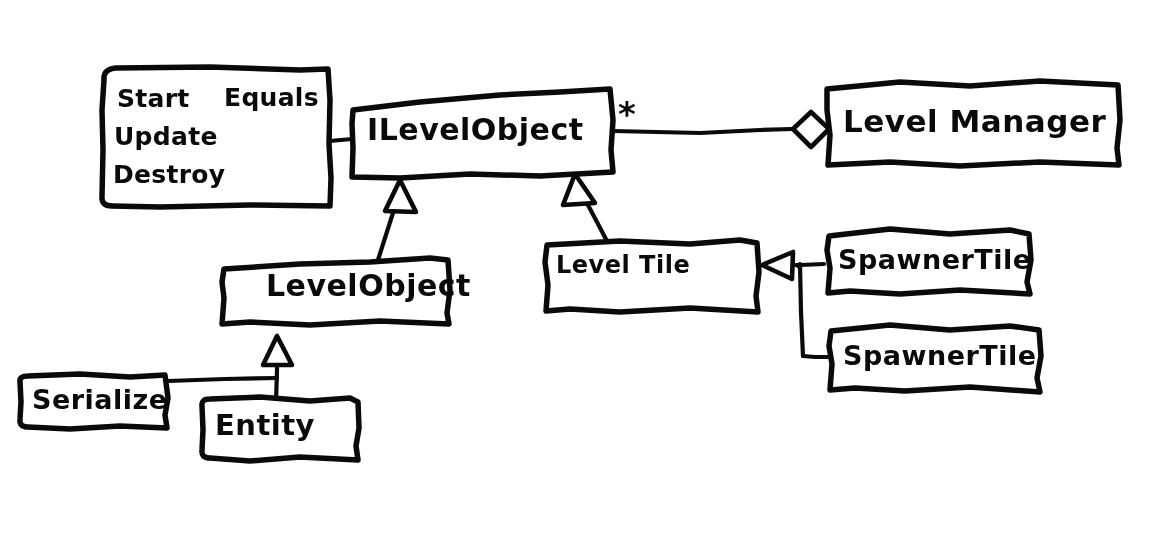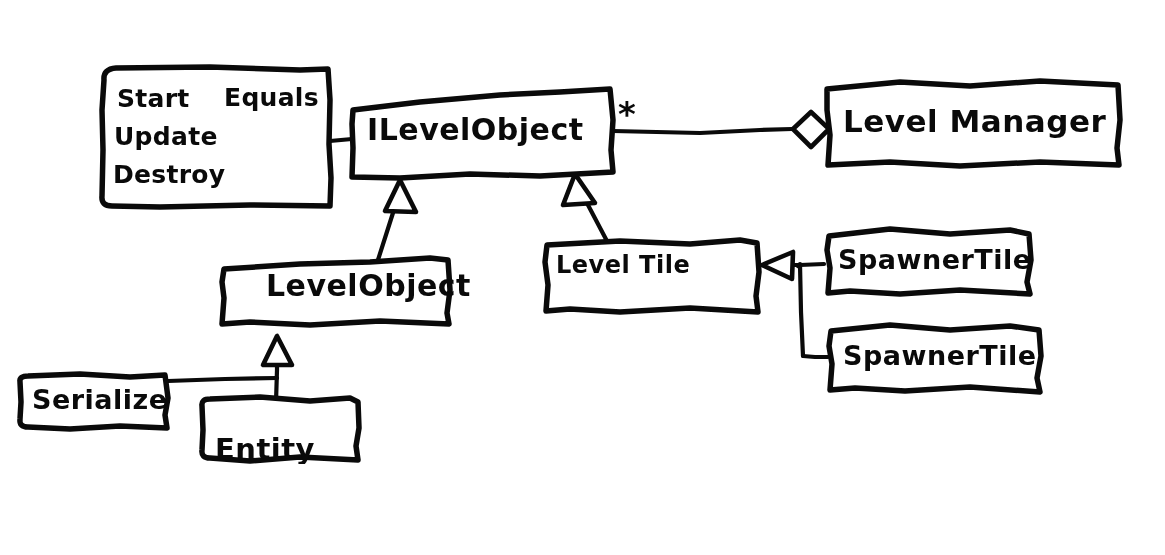--- a/index.html
+++ b/index.html
@@ -146,15 +146,15 @@
   <div class="node-label" style="left:238px; top:268px; font-size:30px;margin-left:28px;">LevelObject</div>
 
   <div class="node-label" style="left:556px; top:251px; font-size:24px;">Level Tile</div>
 
   <div class="node-label" style="left:838px; top:244px; font-size:27px;">SpawnerTile</div>
 
   <div class="node-label" style="left:843px; top:340px; font-size:27px;">SpawnerTile</div>
 
   <div class="node-label" style="left:32px; top:384px; font-size:27px;">Serialize</div>
 
-  <div class="node-label" style="left:215px; top:408px; font-size:29px;margin-top:24px;">Entity</div>
+  <div class="node-label" style="left:215px; top:408px; font-size:29px;">Entity</div>
 
 </div>
 
 </body></html>

